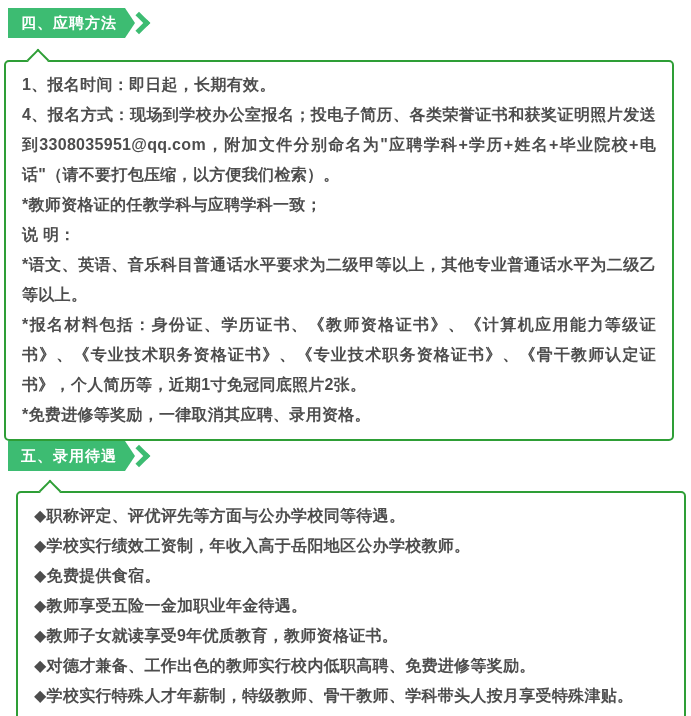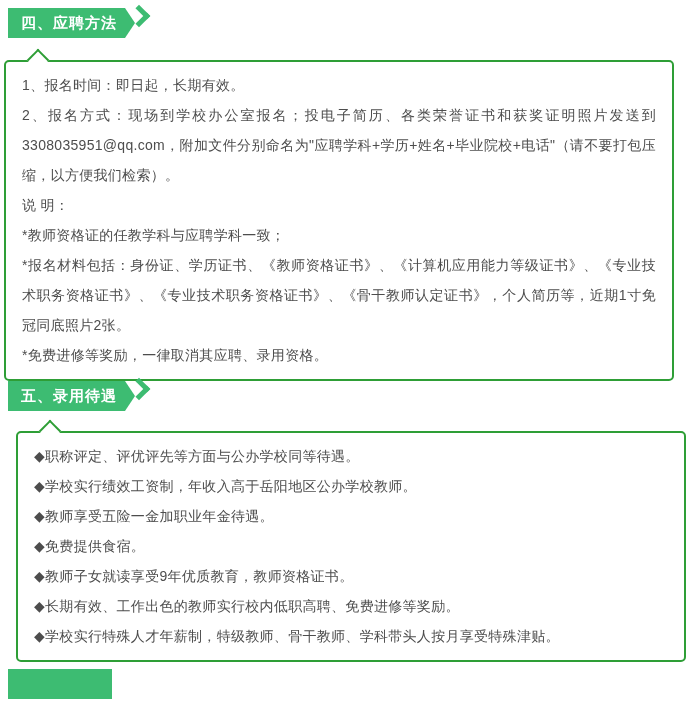--- a/index.html
+++ b/index.html
@@ -18,21 +18,21 @@
   .page{
     width:691px;
     height:716px;
     overflow:hidden;
     background:var(--page-bg);
     position:relative;
   }
   
   .banner-row{
     display:flex;
-    align-items:flex-start;
+    align-items:center;
     height:30px;
     margin-left:8px;
   }
   .banner-row.first{margin-top:8px;}
   .banner-row.second{}
   .banner-main{
     position:relative;
     height:30px;
     line-height:30px;
     background:var(--banner-bg);
@@ -78,25 +78,26 @@
     top:-10px;
     left:24px;
     width:16px;height:16px;
     background:#fff;
     border-left:2px solid var(--box-border);
     border-top:2px solid var(--box-border);
     transform:rotate(45deg);
   }
   .para{
     margin:0;
-    font-size:14px;
+    font-size:16px;
     line-height:30px;
     color:var(--body-text);
     text-align:justify;
     letter-spacing:0.3px;
+    font-weight:bold;
   }
   
   .next-banner-sliver{
     margin:7px 0 0 8px;
     width:104px;
     height:30px;
     background:var(--banner-bg);
   }
 </style>
 </head>
@@ -105,38 +106,39 @@
 <div class="page">
 
   <div class="banner-row first">
     <div class="banner-main">四、应聘方法</div>
     <div class="banner-tip"></div>
   </div>
 
   <div class="content-box first">
     <div class="box-notch"></div>
     <p class="para">1、报名时间：即日起，长期有效。</p>
-    <p class="para">2、报名方式：现场到学校办公室报名；投电子简历、各类荣誉证书和获奖证明照片发送到3308035951@qq.com，附加文件分别命名为"应聘学科+学历+姓名+毕业院校+电话"（请不要打包压缩，以方便我们检索）。</p>
+    <p class="para">4、报名方式：现场到学校办公室报名；投电子简历、各类荣誉证书和获奖证明照片发送到3308035951@qq.com，附加文件分别命名为"应聘学科+学历+姓名+毕业院校+电话"（请不要打包压缩，以方便我们检索）。</p>
+    <p class="para">*教师资格证的任教学科与应聘学科一致；</p>
     <p class="para">说 明：</p>
-    <p class="para">*教师资格证的任教学科与应聘学科一致；</p>
+    <p class="para">*语文、英语、音乐科目普通话水平要求为二级甲等以上，其他专业普通话水平为二级乙等以上。</p>
     <p class="para">*报名材料包括：身份证、学历证书、《教师资格证书》、《计算机应用能力等级证书》、《专业技术职务资格证书》、《专业技术职务资格证书》、《骨干教师认定证书》，个人简历等，近期1寸免冠同底照片2张。</p>
     <p class="para">*免费进修等奖励，一律取消其应聘、录用资格。</p>
   </div>
 
   <div class="banner-row second">
     <div class="banner-main">五、录用待遇</div>
     <div class="banner-tip"></div>
   </div>
 
   <div class="content-box second">
     <div class="box-notch"></div>
     <p class="para">◆职称评定、评优评先等方面与公办学校同等待遇。</p>
     <p class="para">◆学校实行绩效工资制，年收入高于岳阳地区公办学校教师。</p>
+    <p class="para">◆免费提供食宿。</p>
     <p class="para">◆教师享受五险一金加职业年金待遇。</p>
-    <p class="para">◆免费提供食宿。</p>
     <p class="para">◆教师子女就读享受9年优质教育，教师资格证书。</p>
-    <p class="para">◆长期有效、工作出色的教师实行校内低职高聘、免费进修等奖励。</p>
+    <p class="para">◆对德才兼备、工作出色的教师实行校内低职高聘、免费进修等奖励。</p>
     <p class="para">◆学校实行特殊人才年薪制，特级教师、骨干教师、学科带头人按月享受特殊津贴。</p>
   </div>
 
   <div class="next-banner-sliver"></div>
 
 </div>
 
 </body></html>

